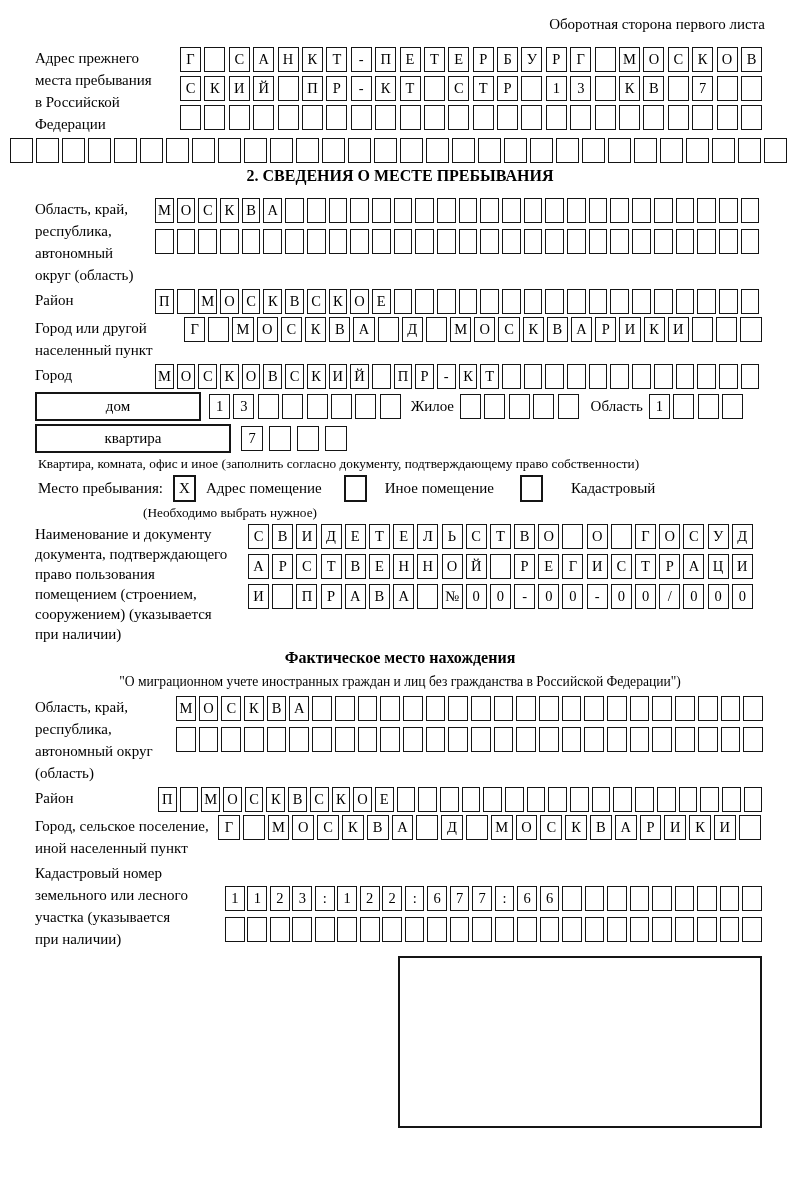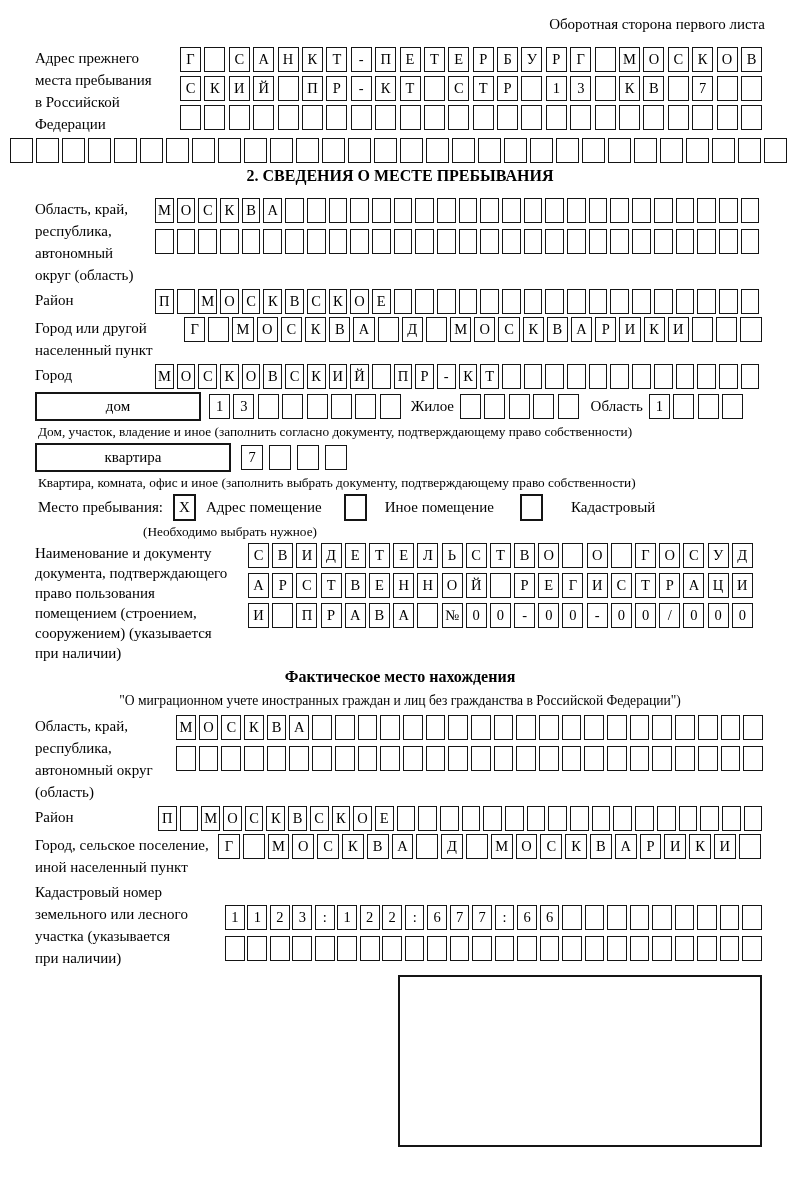--- a/index.html
+++ b/index.html
@@ -354,32 +354,31 @@
         <span class="cell" style="width: 21px;"></span>
       </div>
     <div class="inline-lbl" style="margin:0 6px 0 12px;">Область</div>
     <div class="cellrow" style="column-gap: 3.4px;">
         <span class="cell" style="width: 21px;">1</span>
         <span class="cell" style="width: 21px;"></span>
         <span class="cell" style="width: 21px;"></span>
         <span class="cell" style="width: 21px;"></span>
       </div>
   </div>
-  <div class="caption" style="text-align:left;margin-left:3px;">Дом, участок, владение и иное (заполнить согласно документу, подтверждающему право собственности)</div>
 
   <div class="field" style="align-items:center;">
     <div class="namebox" style="width:196px;margin-right:10px;">квартира</div>
     <div class="cellrow" style="column-gap: 6px;">
         <span class="cell" style="width: 22px;">7</span>
         <span class="cell" style="width: 22px;"></span>
         <span class="cell" style="width: 22px;"></span>
         <span class="cell" style="width: 22px;"></span>
       </div>
   </div>
-  <div class="caption" style="text-align:left;margin-left:3px;">Квартира, комната, офис и иное (заполнить выбрать документу, подтверждающему право собственности)</div>
+  <div class="caption" style="text-align:left;margin-left:3px;">Квартира, комната, офис и иное (заполнить согласно документу, подтверждающему право собственности)</div>
 
   <div class="chkrow">
     <span>Место пребывания:</span>
     <span class="chk" style="margin:0 10px 0 10px;">X</span>
     <span>Адрес помещение</span>
     <span class="chk" style="margin:0 18px 0 22px;"></span>
     <span>Иное помещение</span>
     <span class="chk" style="margin:0 28px 0 26px;"></span>
     <span>Кадастровый</span>
   </div>

